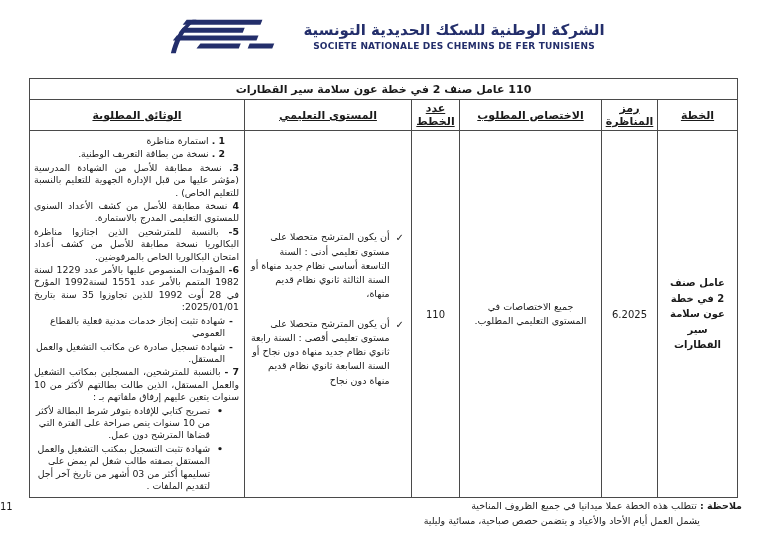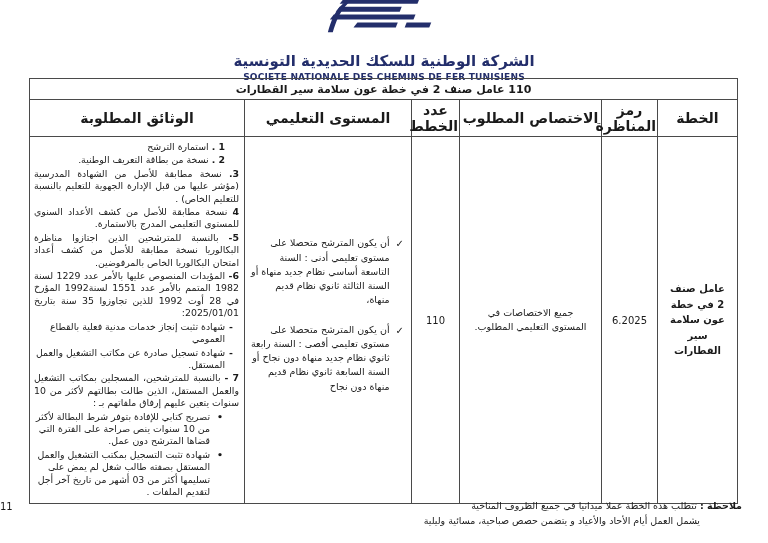--- a/index.html
+++ b/index.html
@@ -7,40 +7,39 @@
   .page {
     width:768px; height:543px; margin:0 auto; background:#ffffff;
     position:relative; font-family:"DejaVu Sans", sans-serif; color:#1a1a1a;
     overflow:hidden;
   }
   
   .header {
     position:absolute; top:8px; left:0; right:0;
     display:flex; justify-content:center; align-items:center; gap:12px;
     height:56px;
-    flex-direction:column;
   }
   .logo { width:128px; height:50px; flex:0 0 auto; }
   .names { text-align:center; }
   .company-ar { font-size:15px; font-weight:bold; color:#232e6b; direction:rtl; }
   .company-fr { font-size:9px;  font-weight:bold; color:#232e6b; letter-spacing:.2px; margin-top:2px; }
   
   table.doc-table {
     position:absolute; top:78px; right:30px;
     width:708px; border-collapse:collapse; table-layout:fixed;
     direction:rtl;
   }
   .doc-table th, .doc-table td { border:1px solid #4a4a4a; }
   .title-cell {
     font-size:11px; font-weight:bold; text-align:center;
     height:21px; padding:2px 12px;
   }
   .doc-table th {
-    font-size:14px; font-weight:bold; text-align:center;
-    height:20px; padding:2px 1px;
+    font-size:11px; font-weight:bold; text-align:center;
+    height:20px; padding:2px 1px;text-decoration:underline;
   }
   .body-row { height:338px; }
   .cell-position {
     font-size:10px; font-weight:bold; text-align:center;
     vertical-align:middle; padding:16px 9px; line-height:1.55;
   }
   .cell-code { font-size:10px; text-align:center; vertical-align:middle; }
   .cell-spec {
     font-size:9.5px; text-align:center; vertical-align:middle;
     padding:4px 10px; line-height:1.5;
@@ -132,21 +131,21 @@
 
             <div class="edu-item">
               <span class="check">✓</span>
               <span class="edu-text">أن يكون المترشح متحصلا على مستوى تعليمي أقصى : السنة رابعة ثانوي نظام جديد منهاة دون نجاح أو السنة السابعة ثانوي نظام قديم منهاة دون نجاح</span>
             </div>
           </td>
         <td class="cell-docs">
 
             <div class="doc-item plain">
               <span class="doc-num">1 .</span>
-              <span class="doc-text">استمارة الترشح</span>
+              <span class="doc-text">استمارة مناظرة</span>
             </div>
 
             <div class="doc-item plain">
               <span class="doc-num">2 .</span>
               <span class="doc-text">نسخة من بطاقة التعريف الوطنية.</span>
             </div>
 
             <div class="doc-item para">
               <span class="doc-num">3.</span>
               <span class="doc-text">نسخة مطابقة للأصل من الشهادة المدرسية (مؤشر عليها من قبل الإدارة الجهوية للتعليم بالنسبة للتعليم الخاص) .</span>

